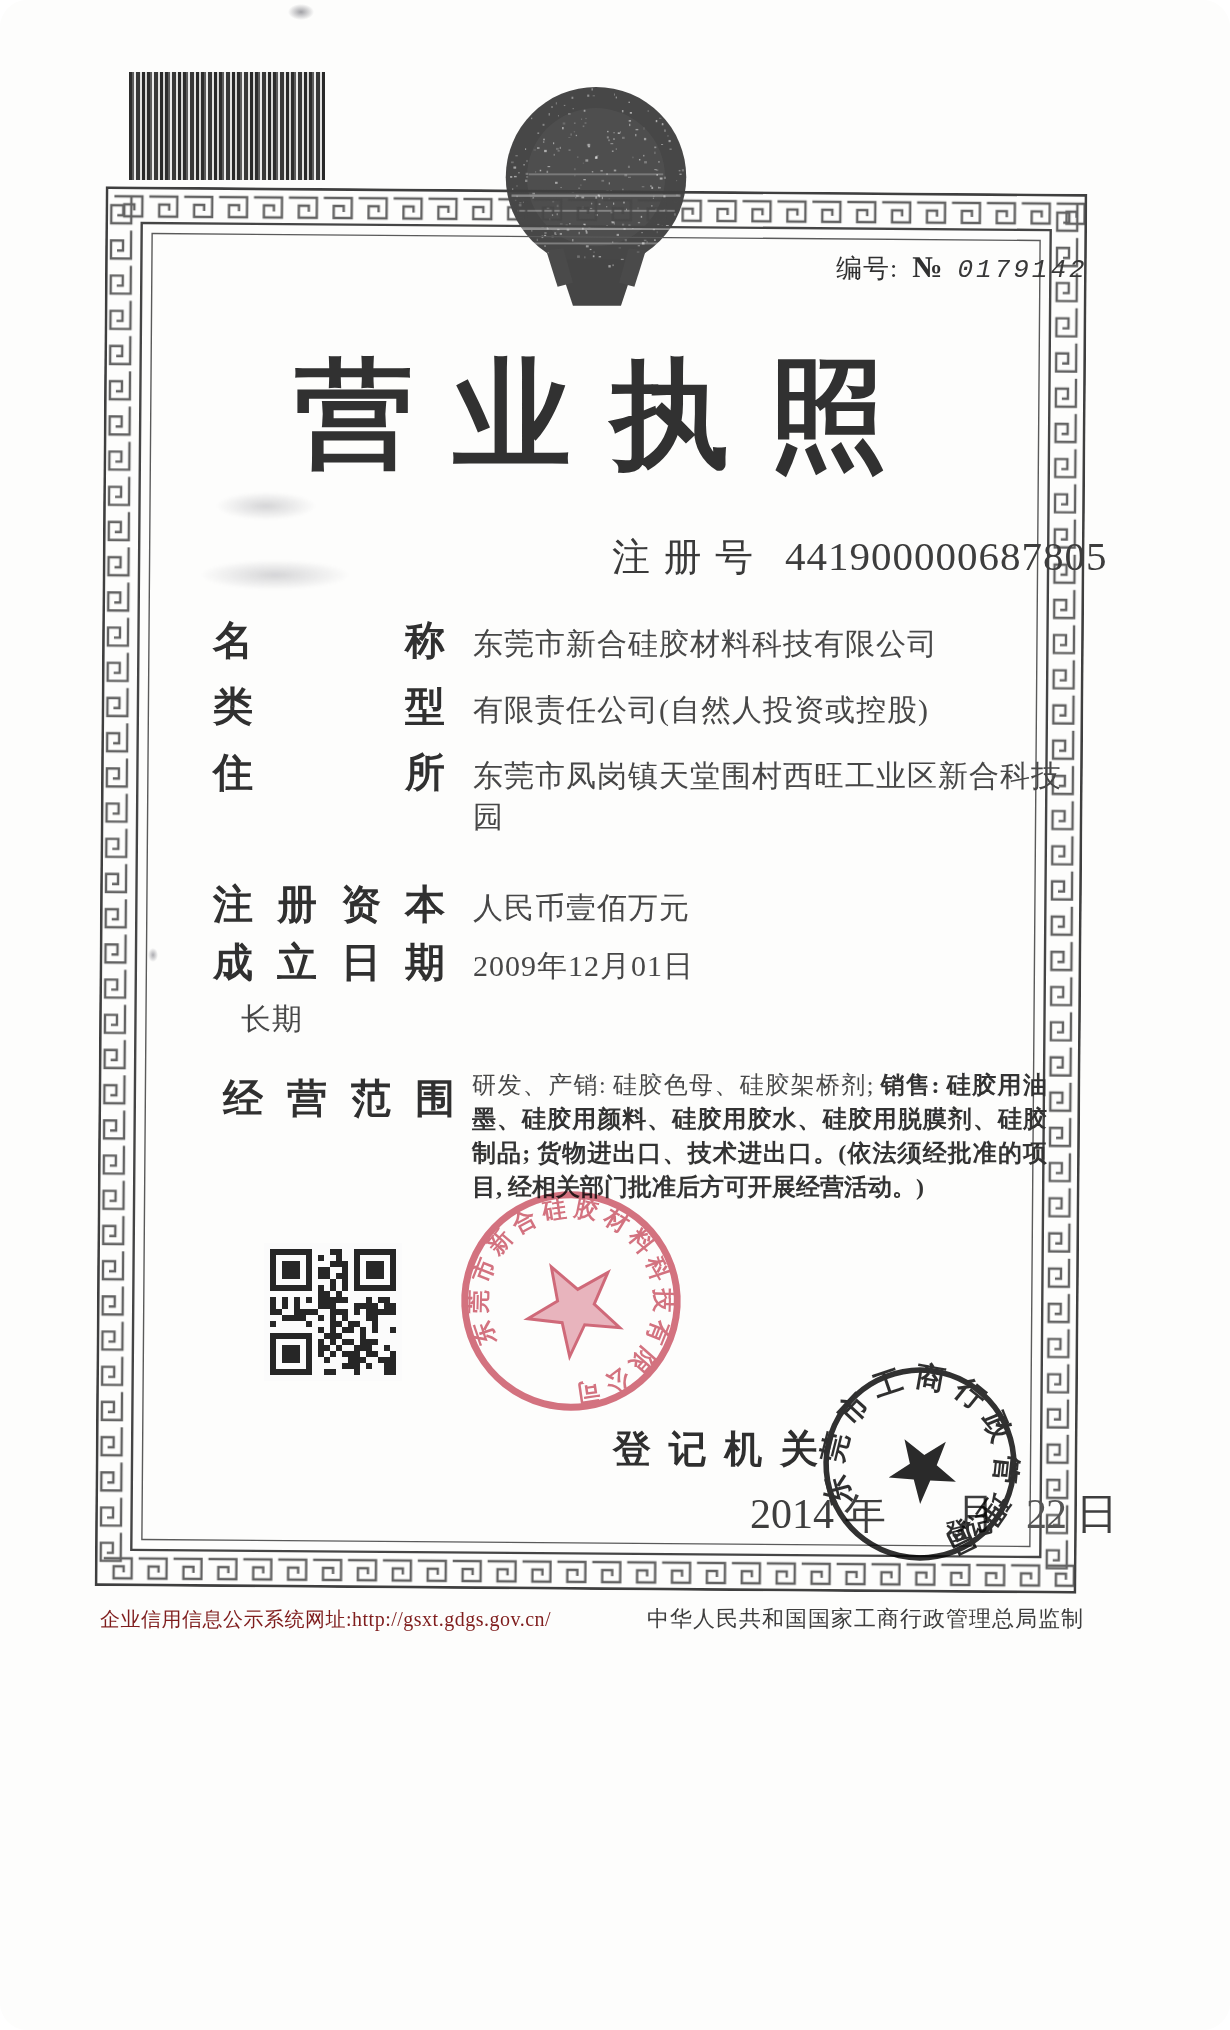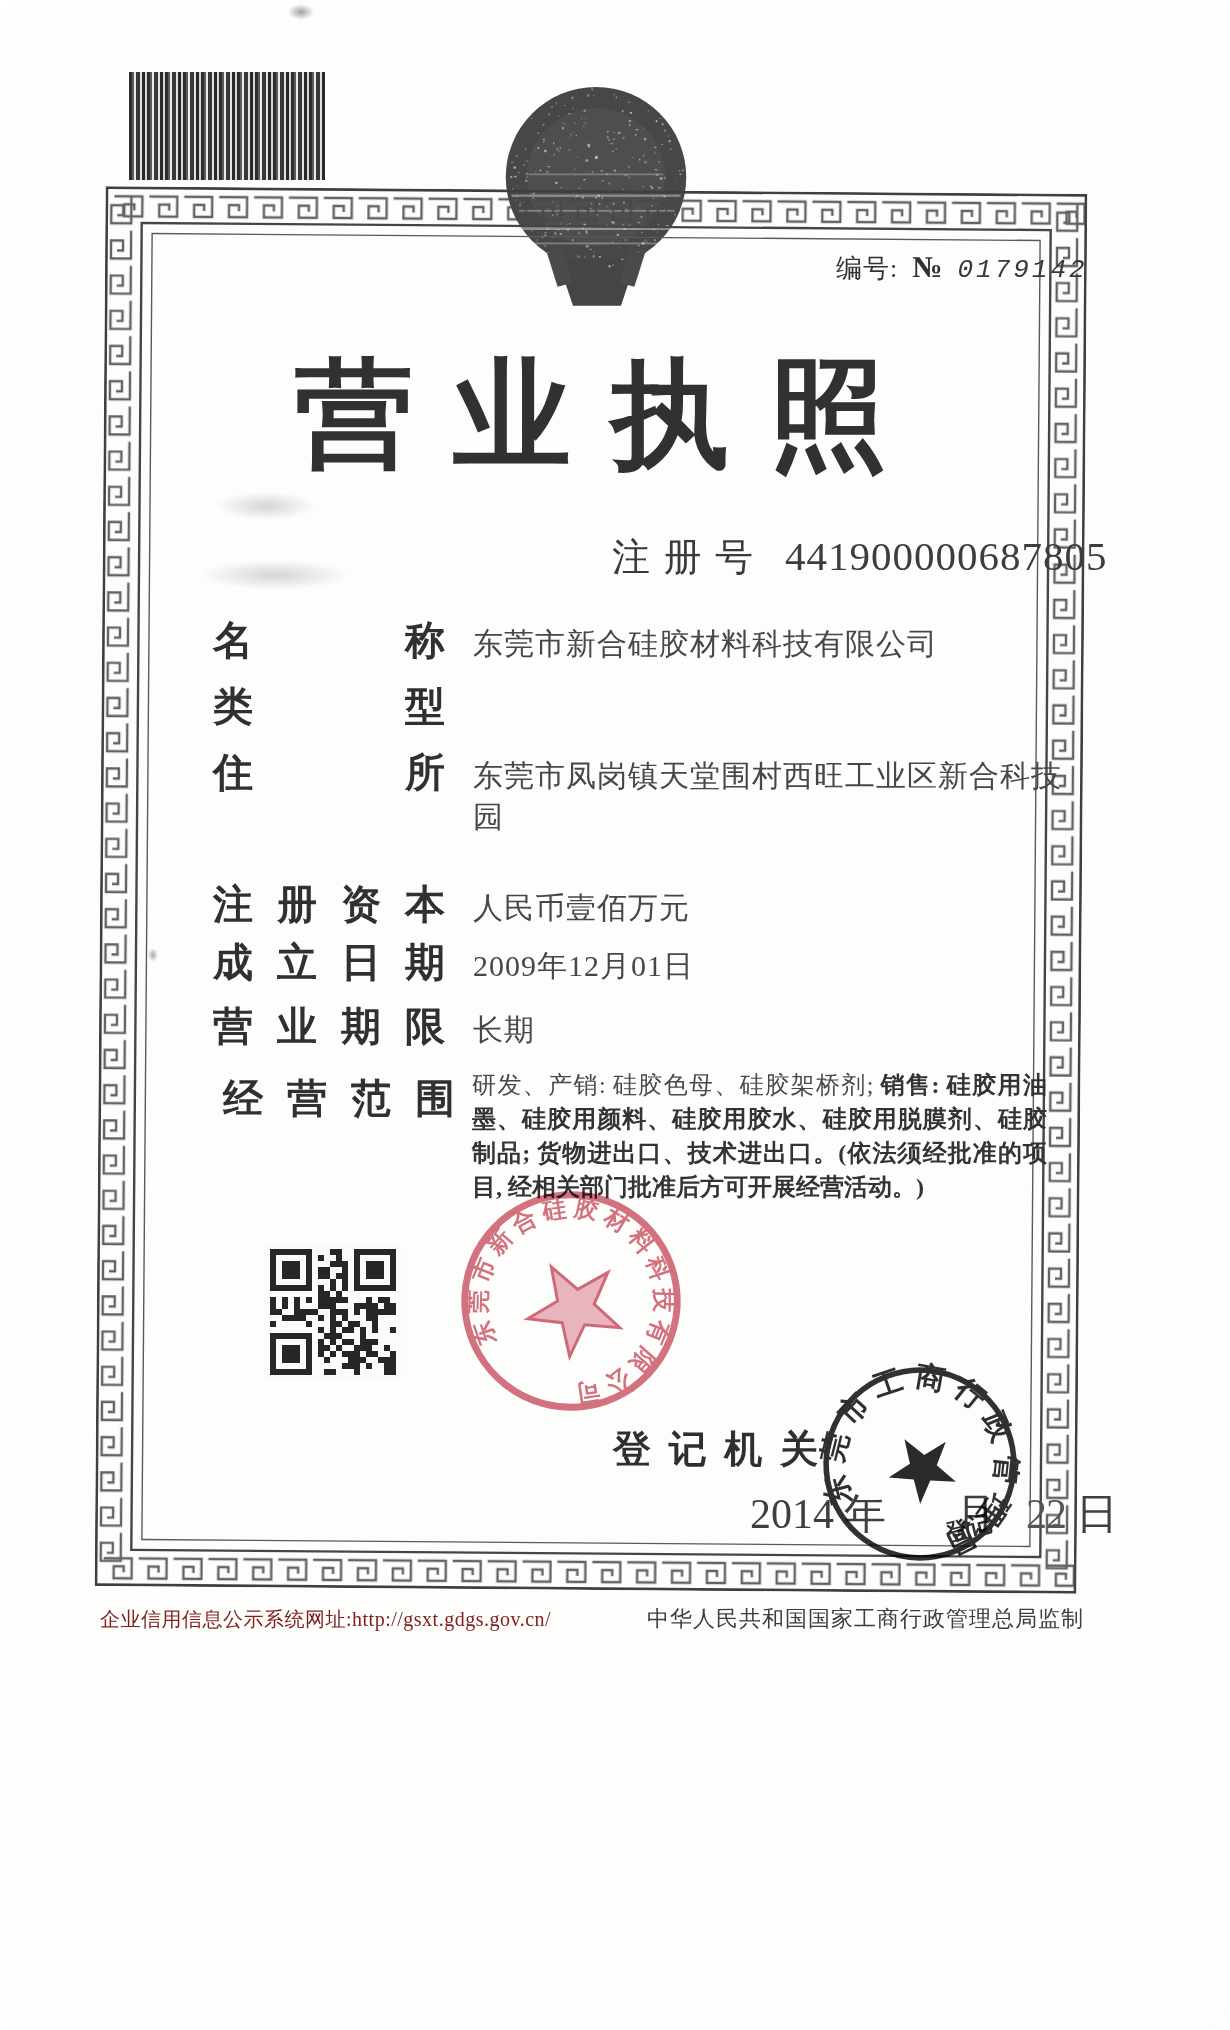--- a/index.html
+++ b/index.html
@@ -496,35 +496,35 @@
     <span class="regno-label">注 册 号</span>
     <span class="regno-value">441900000687805</span>
   </div>
 
   <div class="abs field-row" style="top:613px">
     <span class="f-label">名称</span>
     <span class="f-value">东莞市新合硅胶材料科技有限公司</span>
   </div>
   <div class="abs field-row" style="top:679px">
     <span class="f-label">类型</span>
+    <span class="f-value">有限责任公司(自然人投资或控股)</span>
   </div>
   <div class="abs field-row" style="top:745px">
     <span class="f-label">住所</span>
     <span class="f-value">东莞市凤岗镇天堂围村西旺工业区新合科技园</span>
   </div>
   <div class="abs field-row" style="top:877px">
     <span class="f-label">注册资本</span>
     <span class="f-value">人民币壹佰万元</span>
   </div>
   <div class="abs field-row" style="top:935px">
     <span class="f-label">成立日期</span>
     <span class="f-value">2009年12月01日</span>
   </div>
   <div class="abs field-row" style="top:999px">
-    <span class="f-label">营业期限</span>
     <span class="f-value">长期</span>
   </div>
   <div class="abs f-label scope-label">经营范围</div>
   <p class="abs scope-text" style="margin:0"><span>研发、产销: 硅胶色母、硅胶架桥剂; </span><b>销售: 硅胶用油墨、硅胶用颜料、硅胶用胶水、硅胶用脱膜剂、硅胶制品; 货物进出口、技术进出口。(依法须经批准的项目, 经相关部门批准后方可开展经营活动。)</b></p>
 
   <div class="abs qr"><svg viewBox="-1 -1 23 23" width="138" height="138" shape-rendering="crispEdges">
         <rect x="0" y="0" width="1" height="1" fill="#262626"></rect>
         <rect x="1" y="0" width="1" height="1" fill="#262626"></rect>
         <rect x="2" y="0" width="1" height="1" fill="#262626"></rect>
         <rect x="3" y="0" width="1" height="1" fill="#262626"></rect>

